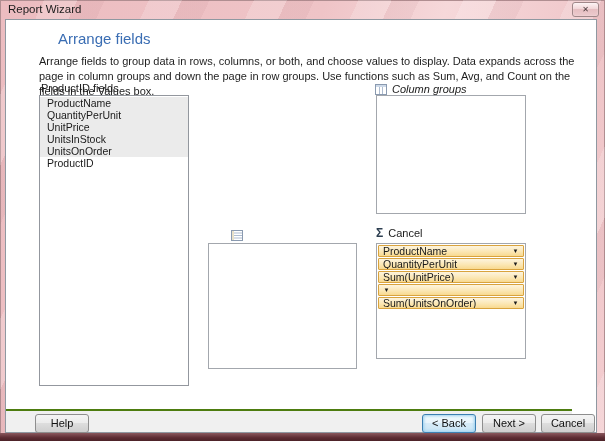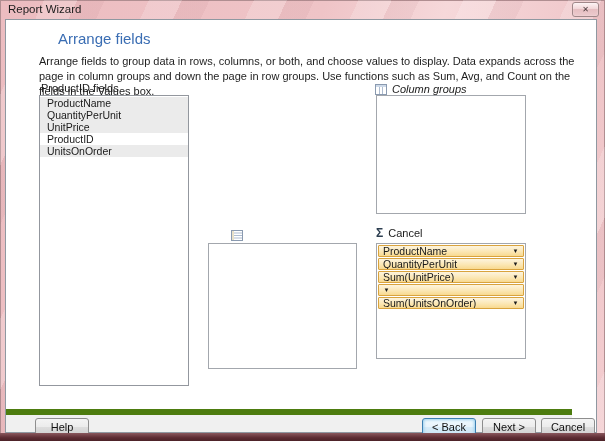--- a/index.html
+++ b/index.html
@@ -59,21 +59,21 @@
     background:linear-gradient(var(--value-row-bg-top,#fdf4de),#fbe7b5 55%,var(--value-row-bg-bottom,#f8d98f));
     font-size:10.5px; cursor:default; }
   .vrow .vlbl { flex:1; padding-left:4px; line-height:10px; white-space:nowrap; overflow:hidden; }
   .vrow .dd { width:15px; display:flex; align-items:center; justify-content:center;
     font-size:6px; color:#1c1c1c; cursor:pointer; }
 
   .sigma { font-size:12px; font-weight:bold; color:#2c3e50; line-height:11px; }
   .gicon { display:block; }
 
   .footer { position:absolute; left:0; bottom:0; width:566px; height:23px;
-    background:#f0f0f0; border-top:6px solid #4d7c0f; }
+    background:#f0f0f0; border-top:2px solid #4d7c0f; }
   .btn { position:absolute; top:3px; height:19px; width:54px;
     border:1px solid #8e8e8e; border-radius:3px;
     background:linear-gradient(#f4f4f4,#ececec 45%,#dedede 46%,#cfcfcf);
     font-size:11px; color:#111; text-align:center; line-height:17px; cursor:pointer; }
   .btn.focused { border-color:var(--focus-border-blue,#3c7fb1);
     box-shadow:inset 0 0 3px 1px #9bd0ee;
     background:linear-gradient(#f2fafe,#e8f4fc 45%,#d8ecf8 46%,#cbe5f5); }
   .btn-help { left:29px; }
   .btn-back { left:416px; }
   .btn-next { left:476px; }
@@ -104,27 +104,30 @@
         </div>
 
         <div class="af-item selected">
           <span>QuantityPerUnit</span>
         </div>
 
         <div class="af-item selected">
           <span>UnitPrice</span>
         </div>
 
+        <div class="af-item selected">
+          <span>UnitsInStock</span>
+        </div>
+
+        <div class="af-item selected">
+          <span>UnitsOnOrder</span>
+        </div>
 
         <div class="af-item">
           <span>ProductID</span>
-        </div>
-
-        <div class="af-item selected">
-          <span>UnitsOnOrder</span>
         </div>
       </div>
 
     <div class="group-label cg-label">
       <svg class="gicon" width="12" height="11" viewBox="0 0 12 11">
         <rect x="0.5" y="0.5" width="11" height="10" fill="#ffffff" stroke="#8a9ab0"></rect>
         <rect x="1" y="1" width="10" height="2" fill="#cdd9e8"></rect>
         <rect x="4" y="3" width="1" height="7" fill="#aebcd0"></rect>
         <rect x="7" y="3" width="1" height="7" fill="#aebcd0"></rect>
       </svg>

